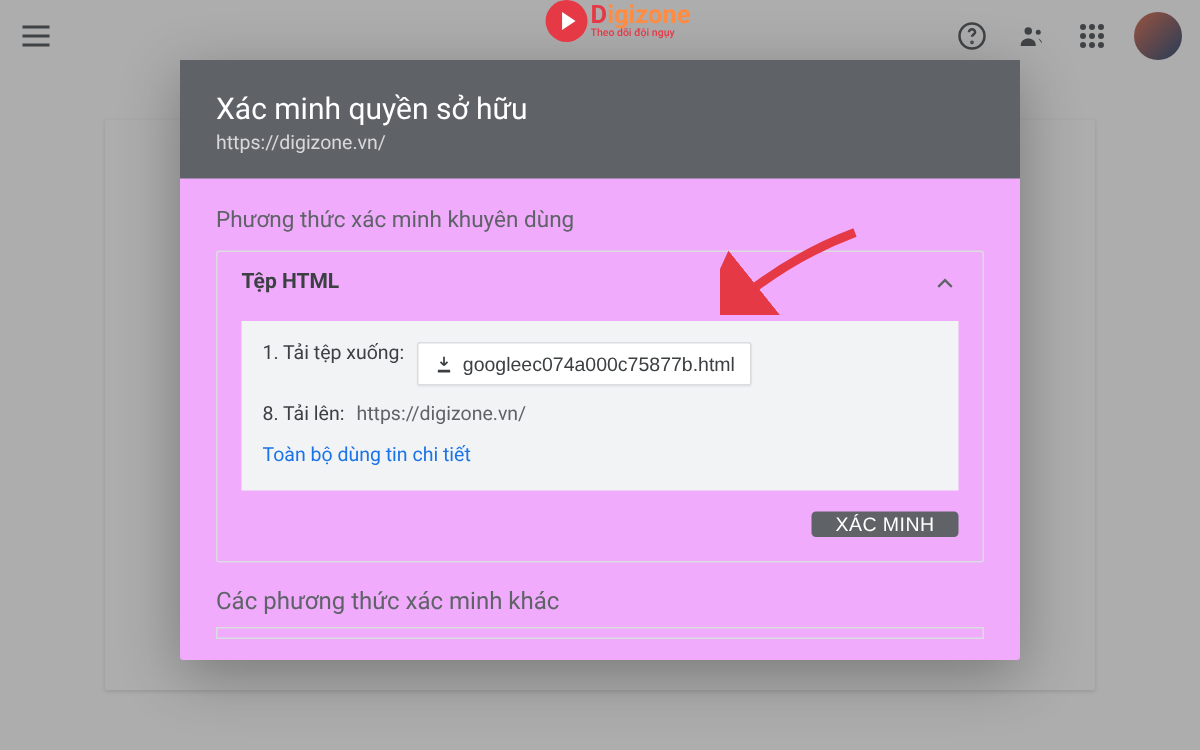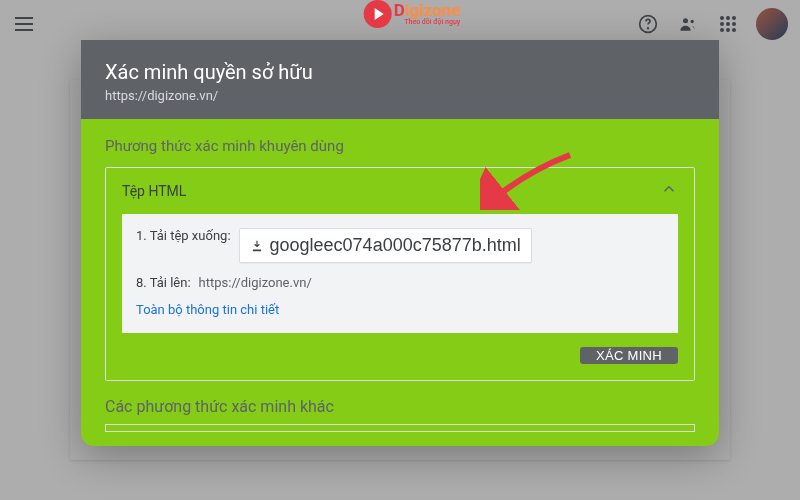--- a/index.html
+++ b/index.html
@@ -35,59 +35,60 @@
     padding-top: 40px;
   }
   .bg-card {
     position: absolute;
     top: 80px; left: 70px; right: 70px; height: 380px;
     background: #fff;
     box-shadow: 0 1px 3px rgba(0,0,0,0.12);
     border-radius: 2px;
   }
   .dialog {
-    width: 638px;
-    background: #84cc16;
-    border-radius: 13px;
+    width: 560px;
+    background: #f0abfc;
+    border-radius: 2px;
     box-shadow: 0 10px 40px rgba(0,0,0,0.3);
     position: relative;
     z-index: 10;
   }
   .dialog-header {
     background: #5f6368;
     color: #fff;
     padding: 20px 24px 16px;
   }
   .dialog-title { font-size: 20px; font-weight: 400; margin-bottom: 4px; }
   .dialog-subtitle { font-size: 13px; color: rgba(255,255,255,0.75); }
   .dialog-body { padding: 18px 24px 14px; }
   .section-label { font-size: 15px; color: #5f6368; margin-bottom: 12px; }
   .method-card {
     border: 1px solid #dadce0;
     border-radius: 2px;
   }
   .method-header {
-    display: flex; align-items: center; justify-content: space-between;
+    display: flex; align-items: flex-start; justify-content: space-between;
     padding: 12px 16px;
     cursor: pointer;
+    font-weight: bold;
   }
   .method-name { font-size: 14px; color: #3c4043; width: 90px; flex-shrink: 0; }
   .method-desc { font-size: 13px; color: #5f6368; flex: 1; text-align: left; padding-left: 20px; }
   .chevron { color: #5f6368; }
   .method-content {
     background: #f1f3f4;
     margin: 0 16px 14px;
     padding: 14px 14px 16px;
   }
   .step { font-size: 13px; color: #3c4043; margin-bottom: 12px; display: flex; align-items: flex-start; flex-wrap: wrap; gap: 8px; }
   .step .num-label { color: #3c4043; }
   .download-btn {
     display: inline-flex; align-items: center; gap: 6px;
     background: #fff; border: 1px solid #dadce0;
-    padding: 6px 10px; font-size: 18px; color: #3c4043;
+    padding: 6px 10px; font-size: 13px; color: #3c4043;
     cursor: pointer; border-radius: 2px;
     box-shadow: 0 1px 1px rgba(0,0,0,0.05);
   }
   .step-link { color: #5f6368; font-size: 13px; }
   .note { font-size: 13px; color: #5f6368; line-height: 1.5; margin-bottom: 12px; }
   .detail-link { font-size: 13px; color: #1a73e8; cursor: pointer; }
   .method-footer { display: flex; justify-content: flex-end; padding: 0 16px 16px; }
   .verify-btn {
     background: #5f6368; color: #fff; border: none;
     padding: 1px 16px; font-size: 13px; font-weight: 500;
@@ -106,21 +107,21 @@
   }
   .logo-circle::before {
     content: ""; position: absolute;
     border-left: 9px solid #fff; border-top: 6px solid transparent; border-bottom: 6px solid transparent;
     left: 11px;
   }
   .logo-text { display: flex; flex-direction: column; line-height: 1; }
   .logo-big { font-size: 17px; font-weight: 700; }
   .logo-big .d { color: #e63946; }
   .logo-big .rest { color: #ff8c42; }
-  .logo-small { font-size: 7px; color: #e63946; font-weight: 500; text-align: right; }
+  .logo-small { font-size: 7px; color: #e63946; font-weight: 500; }
   .arrow {
     position: absolute; z-index: 30;
     top: 150px; left: 480px;
     width: 100px; height: 60px;
     pointer-events: none;
   }
 </style>
 </head>
 <body>
 
@@ -199,21 +200,21 @@
                   <path d="M12 3v10m0 0l-4-4m4 4l4-4M5 19h14" stroke="currentColor" stroke-width="2" fill="none"></path>
                   <path d="M5 19h14v2H5z"></path>
                 </svg>
               <span>googleec074a000c75877b.html</span>
             </button>
           </div>
           <div class="step">
             <span class="num-label">8. Tải lên:</span>
             <span class="step-link">https://digizone.vn/</span>
           </div>
-          <div class="detail-link">Toàn bộ thông tin chi tiết</div>
+          <div class="detail-link">Toàn bộ dùng tin chi tiết</div>
         </div>
         <div class="method-footer">
           <button class="verify-btn">XÁC MINH</button>
         </div>
       </div>
       <div class="other-label">Các phương thức xác minh khác</div>
       <div class="other-card"></div>
     </div>
   </div>
 </div>

